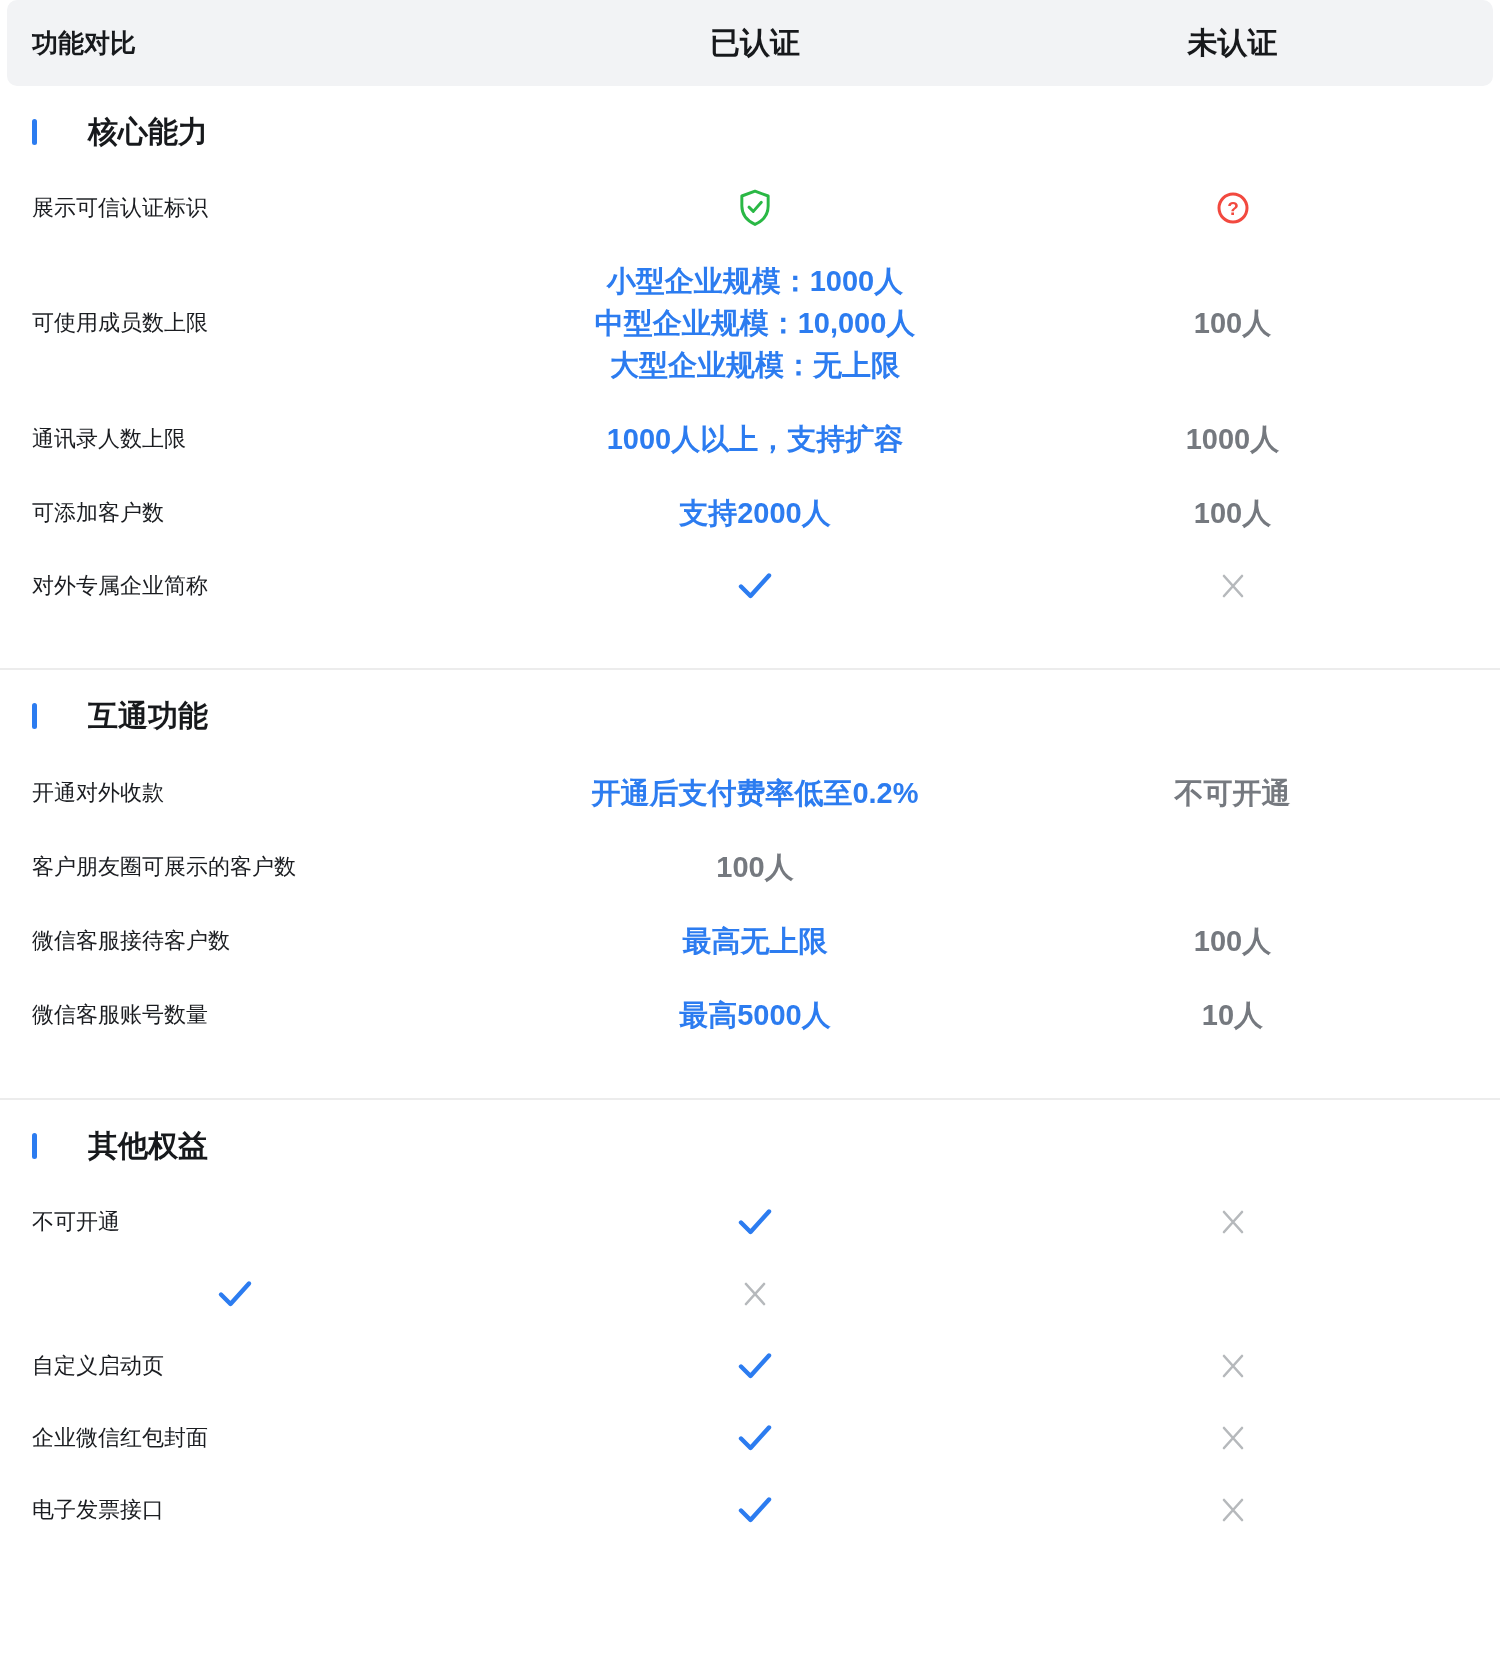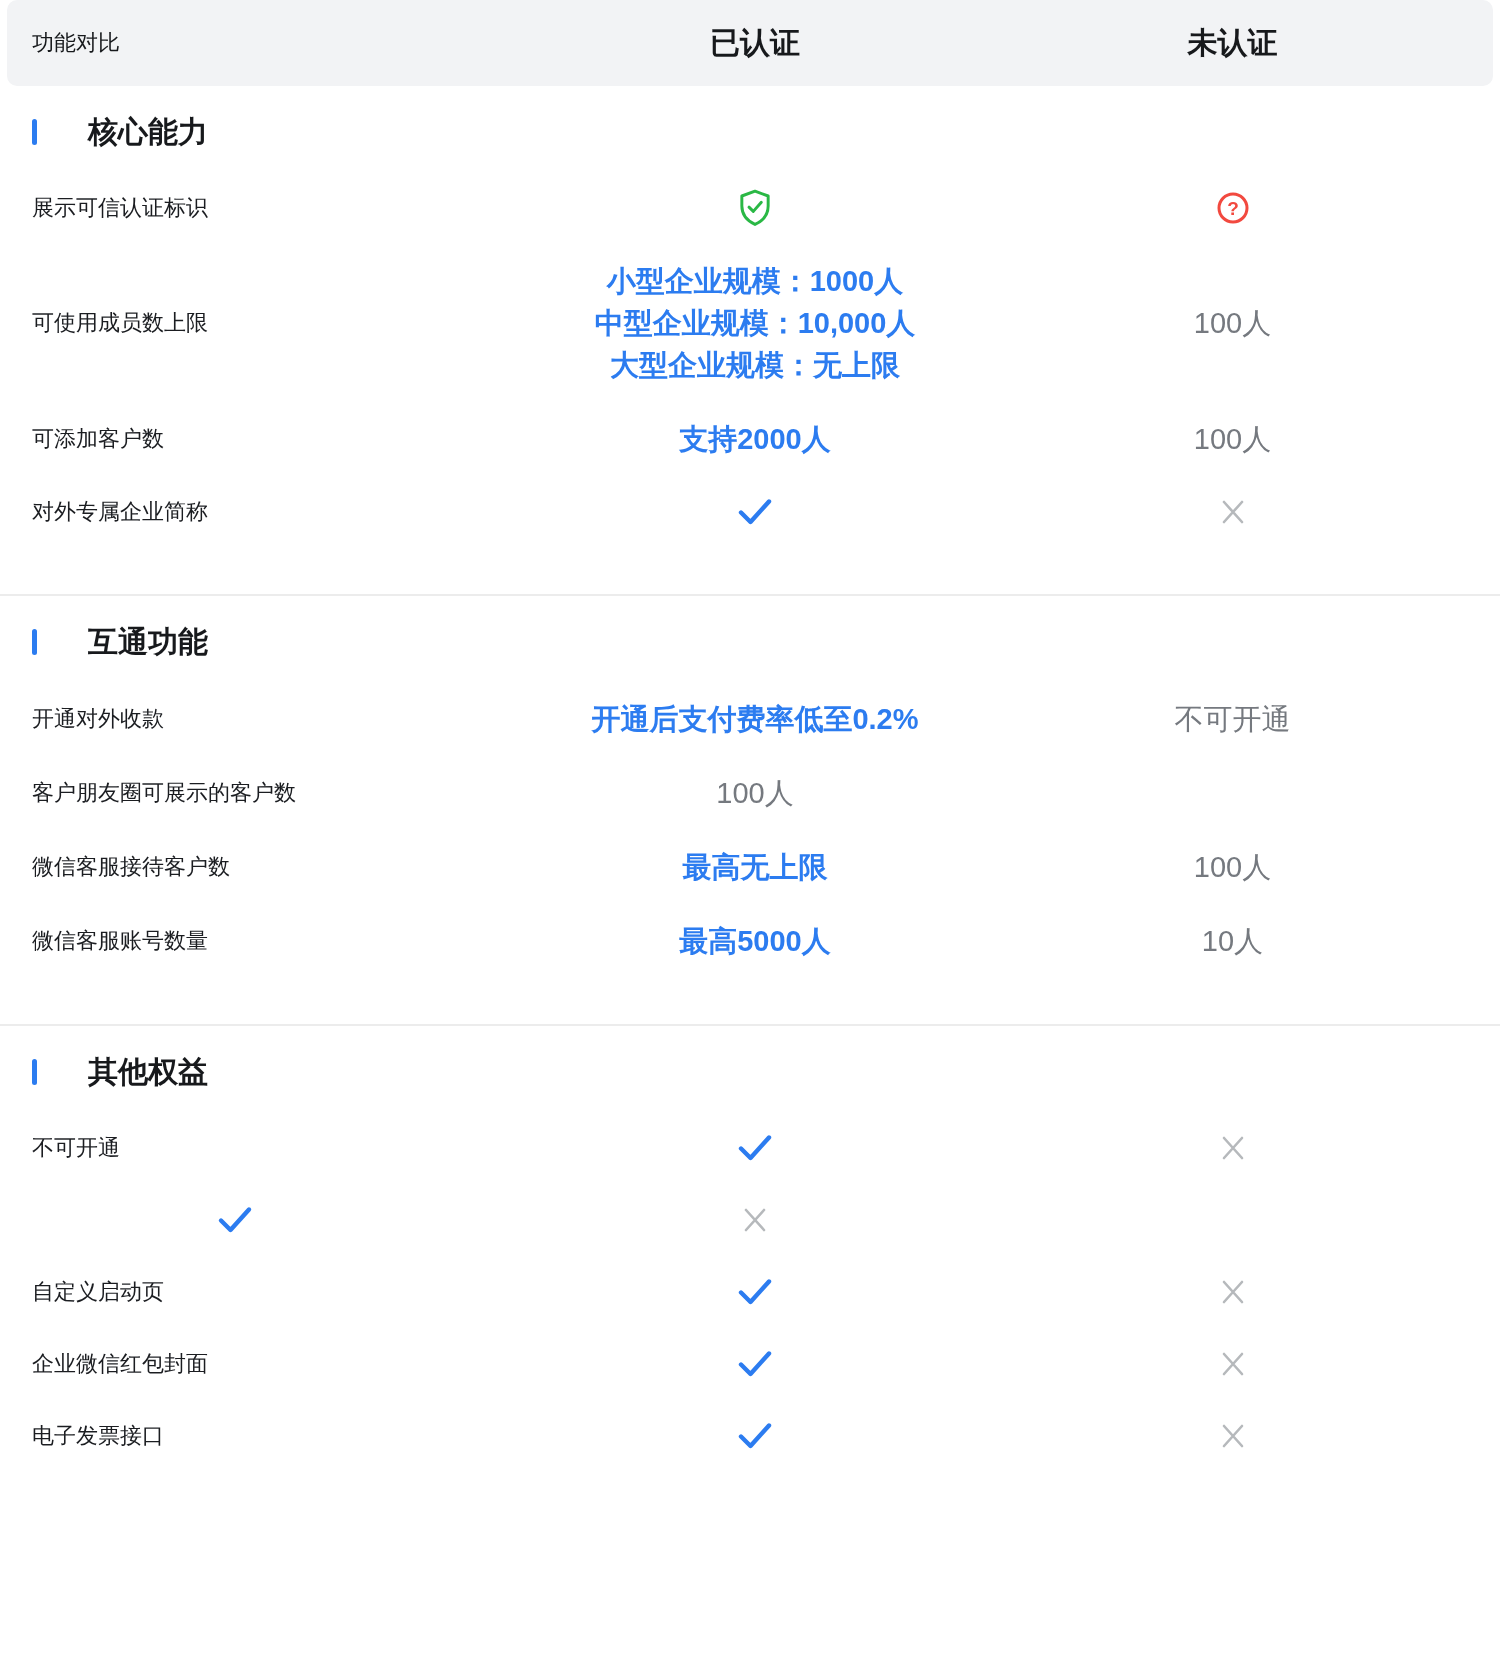--- a/index.html
+++ b/index.html
@@ -9,36 +9,36 @@
     color:#17191c;
     overflow:hidden;
   }
   .page{width:1500px;height:1670px;position:relative;}
 
   
   .cmp-header{
     margin:0 7px;height:86px;background:#f2f3f5;border-radius:10px;
     display:grid;grid-template-columns:463px 570px 385px;align-items:center;
   }
-  .cmp-header .h-feature{padding-left:25px;font-size:22px;font-weight:normal;text-align:left;}
+  .cmp-header .h-feature{padding-left:25px;font-size:26px;font-weight:bold;text-align:left;}
   .cmp-header .h-col{font-size:30px;font-weight:bold;text-align:center;}
 
   
   .section{padding-top:30px;}
   .section.later{}
   .section-title{display:flex;align-items:center;margin:0 0 24px 32px;height:32px;gap:37px;}
   .title-bar{width:5px;height:26px;border-radius:2.5px;background:#2c7cf0;margin-right:14px;flex:0 0 auto;}
   .section-title .t-text{font-size:30px;font-weight:bold;color:#17191c;line-height:32px;}
 
   
   .f-row{display:grid;grid-template-columns:470px 570px 385px;align-items:center;min-height:72px;}
   .f-label{padding-left:32px;font-size:22px;color:#1b1d21;line-height:40px;}
   .cell{display:flex;justify-content:center;align-items:center;text-align:center;padding:16px 0;}
   .val-blue{color:#2c7cf0;font-weight:600;font-size:29px;line-height:42px;}
-  .val-gray{color:#75797f;font-weight:400;font-size:29px;line-height:42px;text-align:center;}
+  .val-gray{color:#75797f;font-weight:700;font-size:29px;line-height:42px;text-align:center;}
   .multiline div{white-space:nowrap;}
 
   .divider{height:2px;background:#ececec;margin-top:46px;}
 
   .icon{display:inline-flex;align-items:center;justify-content:center;}
 </style>
 </head>
 <body>
 
 <div class="page">
@@ -78,20 +78,29 @@
       <div class="f-label">可使用成员数上限</div>
       <div class="cell">
             <div class="val-blue multiline">
               <div>小型企业规模：1000人</div>
               <div>中型企业规模：10,000人</div>
               <div>大型企业规模：无上限</div>
             </div>
           </div>
       <div class="cell">
             <span class="val-gray">100人</span>
+          </div>
+    </div>
+        <div class="f-row">
+      <div class="f-label">通讯录人数上限</div>
+      <div class="cell">
+            <span class="val-blue">1000人以上，支持扩容</span>
+          </div>
+      <div class="cell">
+            <span class="val-gray">1000人</span>
           </div>
     </div>
         <div class="f-row">
       <div class="f-label">可添加客户数</div>
       <div class="cell">
             <span class="val-blue">支持2000人</span>
           </div>
       <div class="cell">
             <span class="val-gray">100人</span>
           </div>

